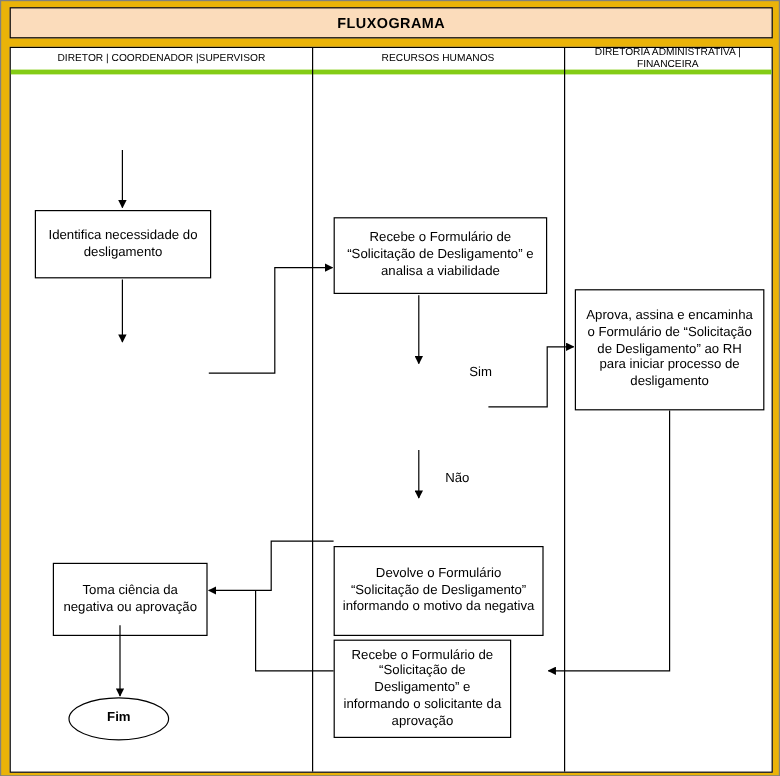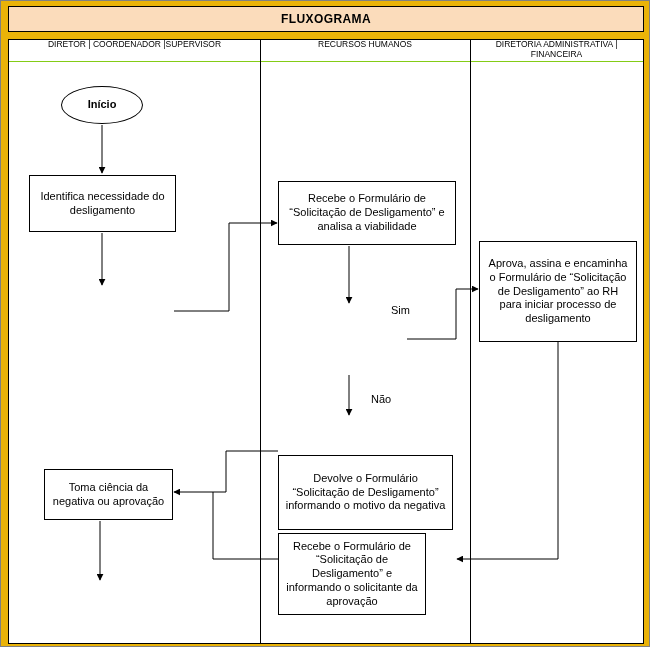--- a/index.html
+++ b/index.html
@@ -28,22 +28,22 @@
 
   .grid {
     position: absolute;
     left: 7px; top: 38px;
     width: 636px; height: 605px;
     border: 1px solid #000;
     background: #fff;
   }
   .lane-header {
     position: absolute; top: 0; height: 22px;
-    border-bottom: 1px solid #84cc16;
-    display: flex; justify-content: center;
+    border-bottom: 4px solid #84cc16;
+    display: flex; align-items: center; justify-content: center;
     text-align: center; font-size: 8.5px; line-height: 1.15;
     padding: 0 4px;
   }
   .lh1 { left: 0; width: 251px; }
   .lh2 { left: 251px; width: 210px; }
   .lh3 { left: 461px; right: 0; }
   .vline { position: absolute; top: 0; bottom: 0; width: 1px; background: #000; }
   .v1 { left: 251px; }
   .v2 { left: 461px; }
 
@@ -94,33 +94,33 @@
     <div class="lane-header lh2">
       <span>RECURSOS HUMANOS</span>
     </div>
     <div class="lane-header lh3">
       <span>DIRETORIA ADMINISTRATIVA | FINANCEIRA</span>
     </div>
     <div class="vline v1"></div>
     <div class="vline v2"></div>
   </div>
 
-  <div class="node oval" style="left:60px;top:85px;width:82px;height:38px;">
-    <span>Início</span>
-  </div>
 
   <div class="node" style="left:28px;top:174px;width:147px;height:57px;">
     <span>Identifica necessidade do desligamento</span>
   </div>
 
 
-  <div class="node" style="left:43px;top:468px;width:129px;height:51px;">
+  <div class="node" style="left:43px;top:468px;width:129px;height:61px;">
     <span>Toma ciência da negativa ou aprovação</span>
   </div>
 
+  <div class="node oval" style="left:56px;top:580px;width:84px;height:36px;">
+    <span>Fim</span>
+  </div>
 
   <div class="node" style="left:277px;top:180px;width:178px;height:64px;">
     <div>
       <span>Recebe o Formulário de </span><span class="it">“Solicitação de Desligamento” e analisa a viabilidade</span>
     </div>
   </div>
 
 
   <div class="flow-label" style="left:390px;top:303px;">Sim</div>
   <div class="flow-label" style="left:370px;top:392px;">Não</div>

